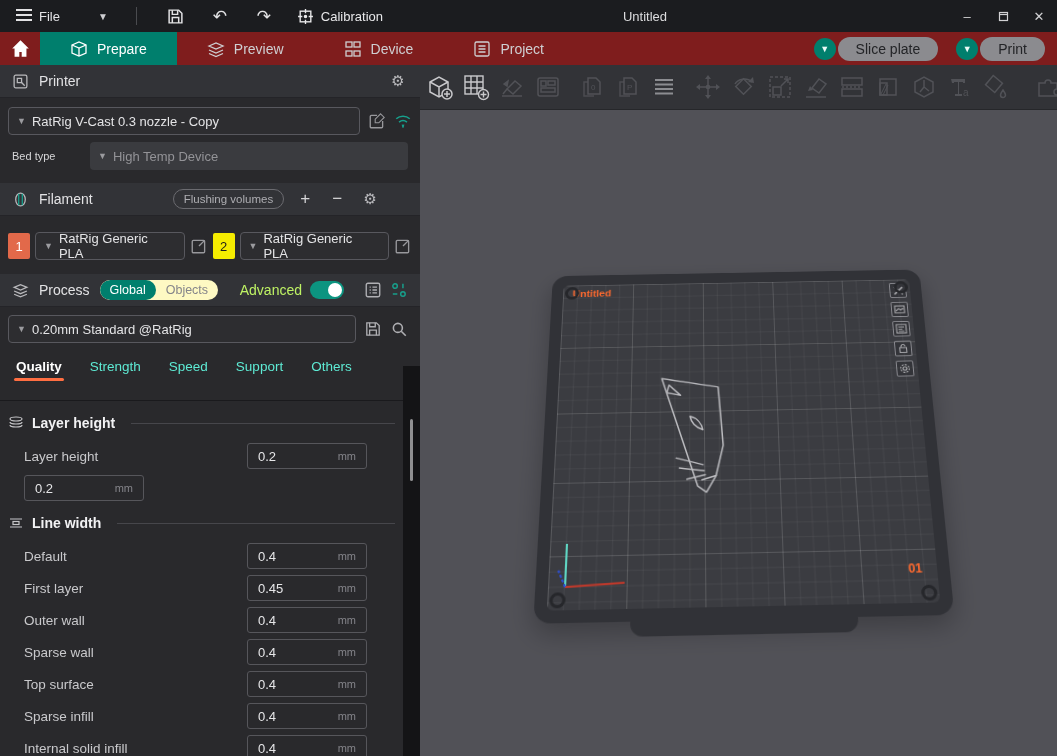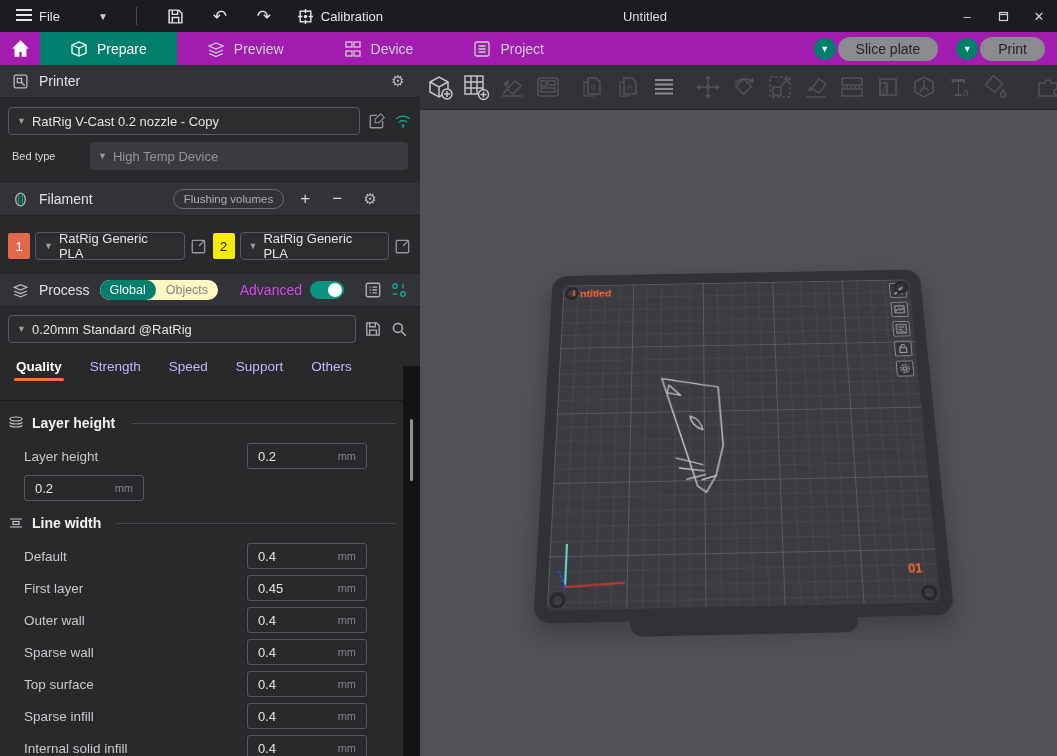--- a/index.html
+++ b/index.html
@@ -18,21 +18,21 @@
   .tb-divider { width:1px; height:18px; background:#4a4b4f; margin:0 14px; }
   .tb-icon { width:30px; height:24px; display:flex; align-items:center; justify-content:center; color:#e3e3e5; margin:0 4px; }
   .tb-icon svg { display:block; }
   .tb-arrow { font-size:17px; line-height:1; }
   .calib { display:flex; align-items:center; gap:7px; margin-left:8px; color:#e8e8ea; }
   .tb-title { position:absolute; left:575px; width:140px; text-align:center; color:#dcdcde; }
   .win-controls { position:absolute; right:0; top:0; height:32px; display:flex; }
   .win-btn { width:36px; height:32px; display:flex; align-items:center; justify-content:center; color:#d2d2d4; font-size:13px; }
 
   
-  .tabbar { position:absolute; left:0; top:32px; width:1057px; height:33px; background:#a21caf;
+  .tabbar { position:absolute; left:0; top:32px; width:1057px; height:33px; background:#7f1d1d;
     display:flex; align-items:stretch; }
   .home { width:40px; display:flex; align-items:center; justify-content:center; }
   .main-tab { display:flex; align-items:center; gap:9px; padding:0 30px; color:#cfcfd2; font-size:14px; cursor:pointer; }
   .main-tab.active { background:#007f6d; color:#fff; }
   .tab-ic { width:18px; height:18px; }
   .tabbar-right { margin-left:auto; display:flex; align-items:center; gap:18px; padding-right:12px; }
   .split-btn { display:flex; align-items:center; gap:2px; }
   .split-chev { width:22px; height:22px; border-radius:11px; background:#007f6d; color:#eafaf7;
     display:flex; align-items:center; justify-content:center; font-size:9px; }
   .split-main { height:24px; border-radius:12px; background:#8b8b8f; color:#232427; font-size:14px;
@@ -55,32 +55,32 @@
   .dd.filled { background:#3a3b3f; border:none; color:#939397; flex:1; }
   .pill { border:1px solid #6b6b70; border-radius:11px; color:#aeaeb2; font-size:11.5px; padding:3px 10px; }
   .plusminus { color:#d6d6d8; font-size:17px; width:22px; text-align:center; }
   .fil-row { margin:16px 8px 0 8px; display:flex; align-items:center; gap:5px; }
   .fil-badge { width:22px; height:26px; display:flex; align-items:center; justify-content:center;
     font-size:13px; border-radius:2px; }
   .fil-dd { flex:1; }
   .seg { display:flex; background:#fef9c3; border-radius:12px; overflow:hidden; font-size:12.5px; }
   .seg-item { padding:3px 10px; color:#85858a; }
   .seg-item.on { background:#007f6d; color:#fff; border-radius:12px; }
-  .adv { margin-left:auto; display:flex; align-items:center; gap:8px; font-size:14px; color:#d946ef; }
+  .adv { margin-left:auto; display:flex; align-items:center; gap:8px; font-size:14px; color:#bef264; }
   .toggle { width:34px; height:18px; border-radius:9px; background:#0c9480; position:relative; }
   .toggle i { position:absolute; right:2px; top:2px; width:14px; height:14px; border-radius:50%; background:#fff; }
   .proc-icons { display:flex; gap:8px; margin-left:10px; }
   .proc-ic { width:18px; height:18px; color:#b0b0b4; }
   .proc-ic.teal { color:#17a08c; }
   .preset-row { margin:8px 12px 0 8px; display:flex; align-items:center; gap:8px; }
   .preset-dd { flex:1; }
   .small-ic { width:18px; height:18px; color:#aeaeb2; }
 
   .param-tabs { display:flex; gap:0; margin:10px 0 0 2px; font-size:13.5px; }
-  .param-tab { padding:6px 14px 9px 14px; color:#c4b5fd; position:relative; }
+  .param-tab { padding:6px 14px 9px 14px; color:#5eead4; position:relative; }
   .param-tab.active { color:#fff; font-weight:bold; }
   .param-tab.active::after { content:""; position:absolute; left:12px; right:12px; bottom:2px; height:3px;
     background:#ff6e42; border-radius:2px; }
 
   .settings { position:absolute; left:0; top:335px; width:403px; height:356px; border-top:1px solid #1a1a1d;
     padding-top:8px; overflow:hidden; }
   .group-head { display:flex; align-items:center; gap:8px; padding:6px 4px 6px 8px; }
   .group-ic { width:16px; height:16px; color:#c6c6c9; }
   .group-title { font-size:14px; font-weight:bold; color:#f2f2f4; white-space:nowrap; }
   .group-line { flex:1; height:1px; background:#46464b; margin:0 4px 0 8px; }
@@ -233,21 +233,21 @@
         <rect x="2" y="2" width="12" height="12" rx="1.5"></rect>
           <path d="M5 5h4v4H5z"></path>
           <path d="M9 9l3 3"></path>
         </svg>
       <span class="sec-title">Printer</span>
       <span class="gear">⚙</span>
     </div>
     <div class="row" style="margin:9px 8px 0 8px; gap:8px;">
       <div class="dd" style="flex:1;">
         <span class="chev">▼</span>
-        <span>RatRig V-Cast 0.2 nozzle - Copy</span>
+        <span>RatRig V-Cast 0.3 nozzle - Copy</span>
       </div>
       <svg class="edit-ic" viewBox="0 0 16 16" fill="none" stroke="currentColor" stroke-width="1.2">
         <path d="M13 8v5a1 1 0 0 1-1 1H3a1 1 0 0 1-1-1V4a1 1 0 0 1 1-1h5"></path>
           <path d="M10 2l4 4-6 6H4v-4z" transform="scale(0.8) translate(4,0)"></path>
         </svg>
       <svg class="wifi-ic" viewBox="0 0 16 16" fill="none" stroke="currentColor" stroke-width="1.4">
         <path d="M2 6a9 9 0 0 1 12 0M4.5 9a5.5 5.5 0 0 1 7 0M7 12a2 2 0 0 1 2 0"></path>
           <circle cx="8" cy="13.2" r="0.9" fill="currentColor" stroke="none"></circle>
         </svg>
     </div>

